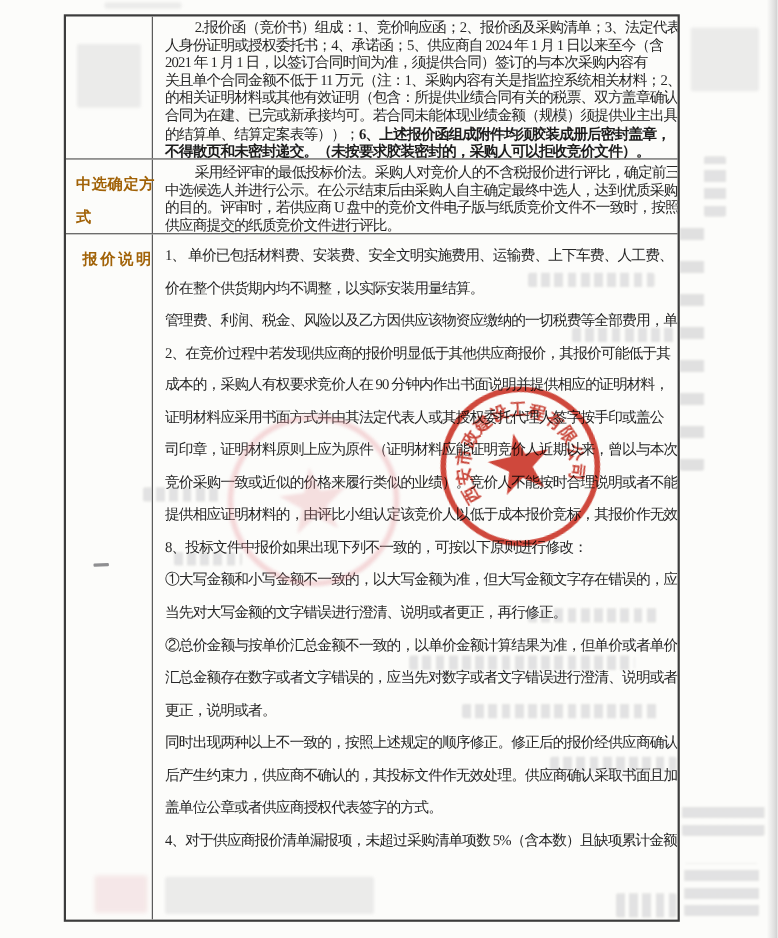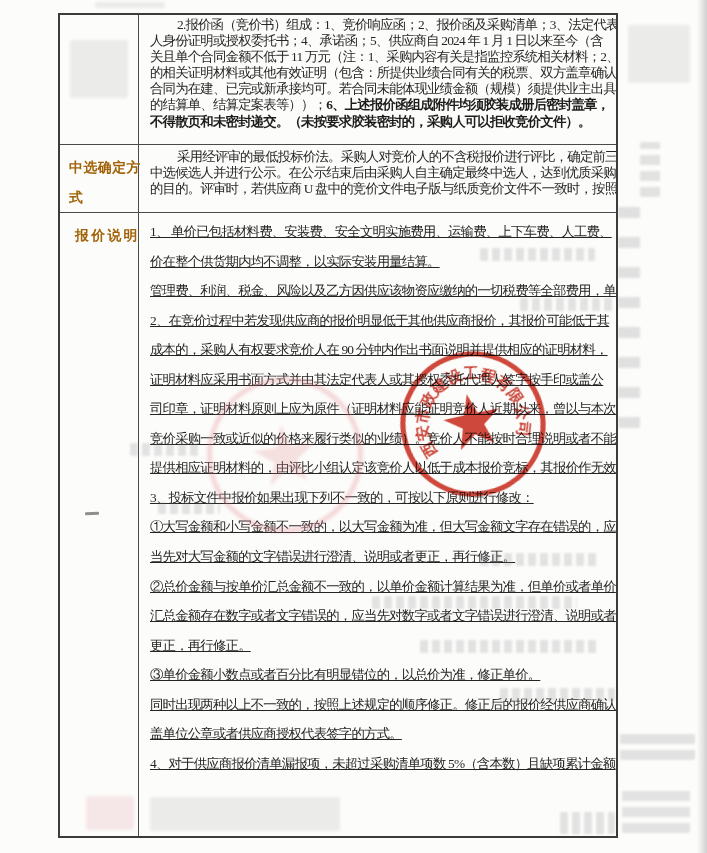--- a/index.html
+++ b/index.html
@@ -29,21 +29,21 @@
   }
   .label-line{
     font-size:13.8px;font-weight:700;line-height:30px;white-space:nowrap;letter-spacing:.6px;
   }
   .row-2 .t-label{padding-left:15px;}
   .row-2 .label-line{letter-spacing:2.4px;}
   .t-content{
     flex:1;box-sizing:border-box;padding:2px 4px 0 11px;color:#242424;overflow:hidden;
   }
   .row-1 .t-content{padding-top:4px;}
-  .row-2 .t-content{padding-top:4px;text-decoration:underline;}
+  .row-2 .t-content{padding-top:4px;}
   .line{
     font-size:13.4px;letter-spacing:-.8px;white-space:nowrap;color:#262626;
   }
   .row-0 .line,.row-1 .line{line-height:16.1px;height:16.1px;}
   .row-2 .line{line-height:29.55px;height:29.55px;}
   .line.indent{padding-left:27px;}
   .line .bold{font-weight:700;color:#1c1c1c;}
   
   .stamp{
     position:absolute;left:392px;top:343px;width:162px;height:162px;
@@ -86,60 +86,62 @@
 <body>
 
 <div class="page">
 
   <div class="doc-table" id="doc-table">
       <div class="t-row row-0">
         <div class="t-label"></div>
         <div class="t-content">
           <div class="line indent"><span>2.报价函（竞价书）组成：1、竞价响应函；2、报价函及采购清单；3、法定代表</span></div>
           <div class="line"><span>人身份证明或授权委托书；4、承诺函；5、供应商自 2024 年 1 月 1 日以来至今（含</span></div>
+          <div class="line"><span>2021 年 1 月 1 日，以签订合同时间为准，须提供合同）签订的与本次采购内容有</span></div>
           <div class="line"><span>关且单个合同金额不低于 11 万元（注：1、采购内容有关是指监控系统相关材料；2、</span></div>
           <div class="line"><span>的相关证明材料或其他有效证明（包含：所提供业绩合同有关的税票、双方盖章确认</span></div>
           <div class="line"><span>合同为在建、已完或新承接均可。若合同未能体现业绩金额（规模）须提供业主出具</span></div>
           <div class="line"><span>的结算单、结算定案表等））；</span><span class="bold">6、上述报价函组成附件均须胶装成册后密封盖章，</span></div>
           <div class="line"><span class="bold">不得散页和未密封递交。（未按要求胶装密封的，采购人可以拒收竞价文件）。</span></div>
         </div>
       </div>
       <div class="t-row row-1">
         <div class="t-label">
           <div class="label-line">中选确定方</div>
           <div class="label-line">式</div>
         </div>
         <div class="t-content">
           <div class="line indent"><span>采用经评审的最低投标价法。采购人对竞价人的不含税报价进行评比，确定前三名</span></div>
           <div class="line"><span>中选候选人并进行公示。在公示结束后由采购人自主确定最终中选人，达到优质采购</span></div>
           <div class="line"><span>的目的。评审时，若供应商 U 盘中的竞价文件电子版与纸质竞价文件不一致时，按照</span></div>
+          <div class="line"><span>供应商提交的纸质竞价文件进行评比。</span></div>
         </div>
       </div>
       <div class="t-row row-2">
         <div class="t-label">
           <div class="label-line">报价说明</div>
         </div>
         <div class="t-content">
           <div class="line"><span>1、 单价已包括材料费、安装费、安全文明实施费用、运输费、上下车费、人工费、</span></div>
           <div class="line"><span>价在整个供货期内均不调整，以实际安装用量结算。</span></div>
           <div class="line"><span>管理费、利润、税金、风险以及乙方因供应该物资应缴纳的一切税费等全部费用，单</span></div>
           <div class="line"><span>2、在竞价过程中若发现供应商的报价明显低于其他供应商报价，其报价可能低于其</span></div>
           <div class="line"><span>成本的，采购人有权要求竞价人在 90 分钟内作出书面说明并提供相应的证明材料，</span></div>
           <div class="line"><span>证明材料应采用书面方式并由其法定代表人或其授权委托代理人签字按手印或盖公</span></div>
           <div class="line"><span>司印章，证明材料原则上应为原件（证明材料应能证明竞价人近期以来，曾以与本次</span></div>
           <div class="line"><span>竞价采购一致或近似的价格来履行类似的业绩）。竞价人不能按时合理说明或者不能</span></div>
           <div class="line"><span>提供相应证明材料的，由评比小组认定该竞价人以低于成本报价竞标，其报价作无效</span></div>
-          <div class="line"><span>3、投标文件中报价如果出现下列不一致的，可按以下原则进行修改：</span></div>
+          <div class="line"><span>8、投标文件中报价如果出现下列不一致的，可按以下原则进行修改：</span></div>
           <div class="line"><span>①大写金额和小写金额不一致的，以大写金额为准，但大写金额文字存在错误的，应</span></div>
           <div class="line"><span>当先对大写金额的文字错误进行澄清、说明或者更正，再行修正。</span></div>
           <div class="line"><span>②总价金额与按单价汇总金额不一致的，以单价金额计算结果为准，但单价或者单价</span></div>
           <div class="line"><span>汇总金额存在数字或者文字错误的，应当先对数字或者文字错误进行澄清、说明或者</span></div>
-          <div class="line"><span>更正，再行修正。</span></div>
-          <div class="line"><span>③单价金额小数点或者百分比有明显错位的，以总价为准，修正单价。</span></div>
+          <div class="line"><span>更正，说明或者。</span></div>
           <div class="line"><span>同时出现两种以上不一致的，按照上述规定的顺序修正。修正后的报价经供应商确认</span></div>
+          <div class="line"><span>后产生约束力，供应商不确认的，其投标文件作无效处理。供应商确认采取书面且加</span></div>
           <div class="line"><span>盖单位公章或者供应商授权代表签字的方式。</span></div>
           <div class="line"><span>4、对于供应商报价清单漏报项，未超过采购清单项数 5%（含本数）且缺项累计金额</span></div>
         </div>
       </div>
     </div>
 
   <div class="ghost-stamp"></div>
 
   <div class="stamp">
     <svg viewBox="0 0 162 162">

